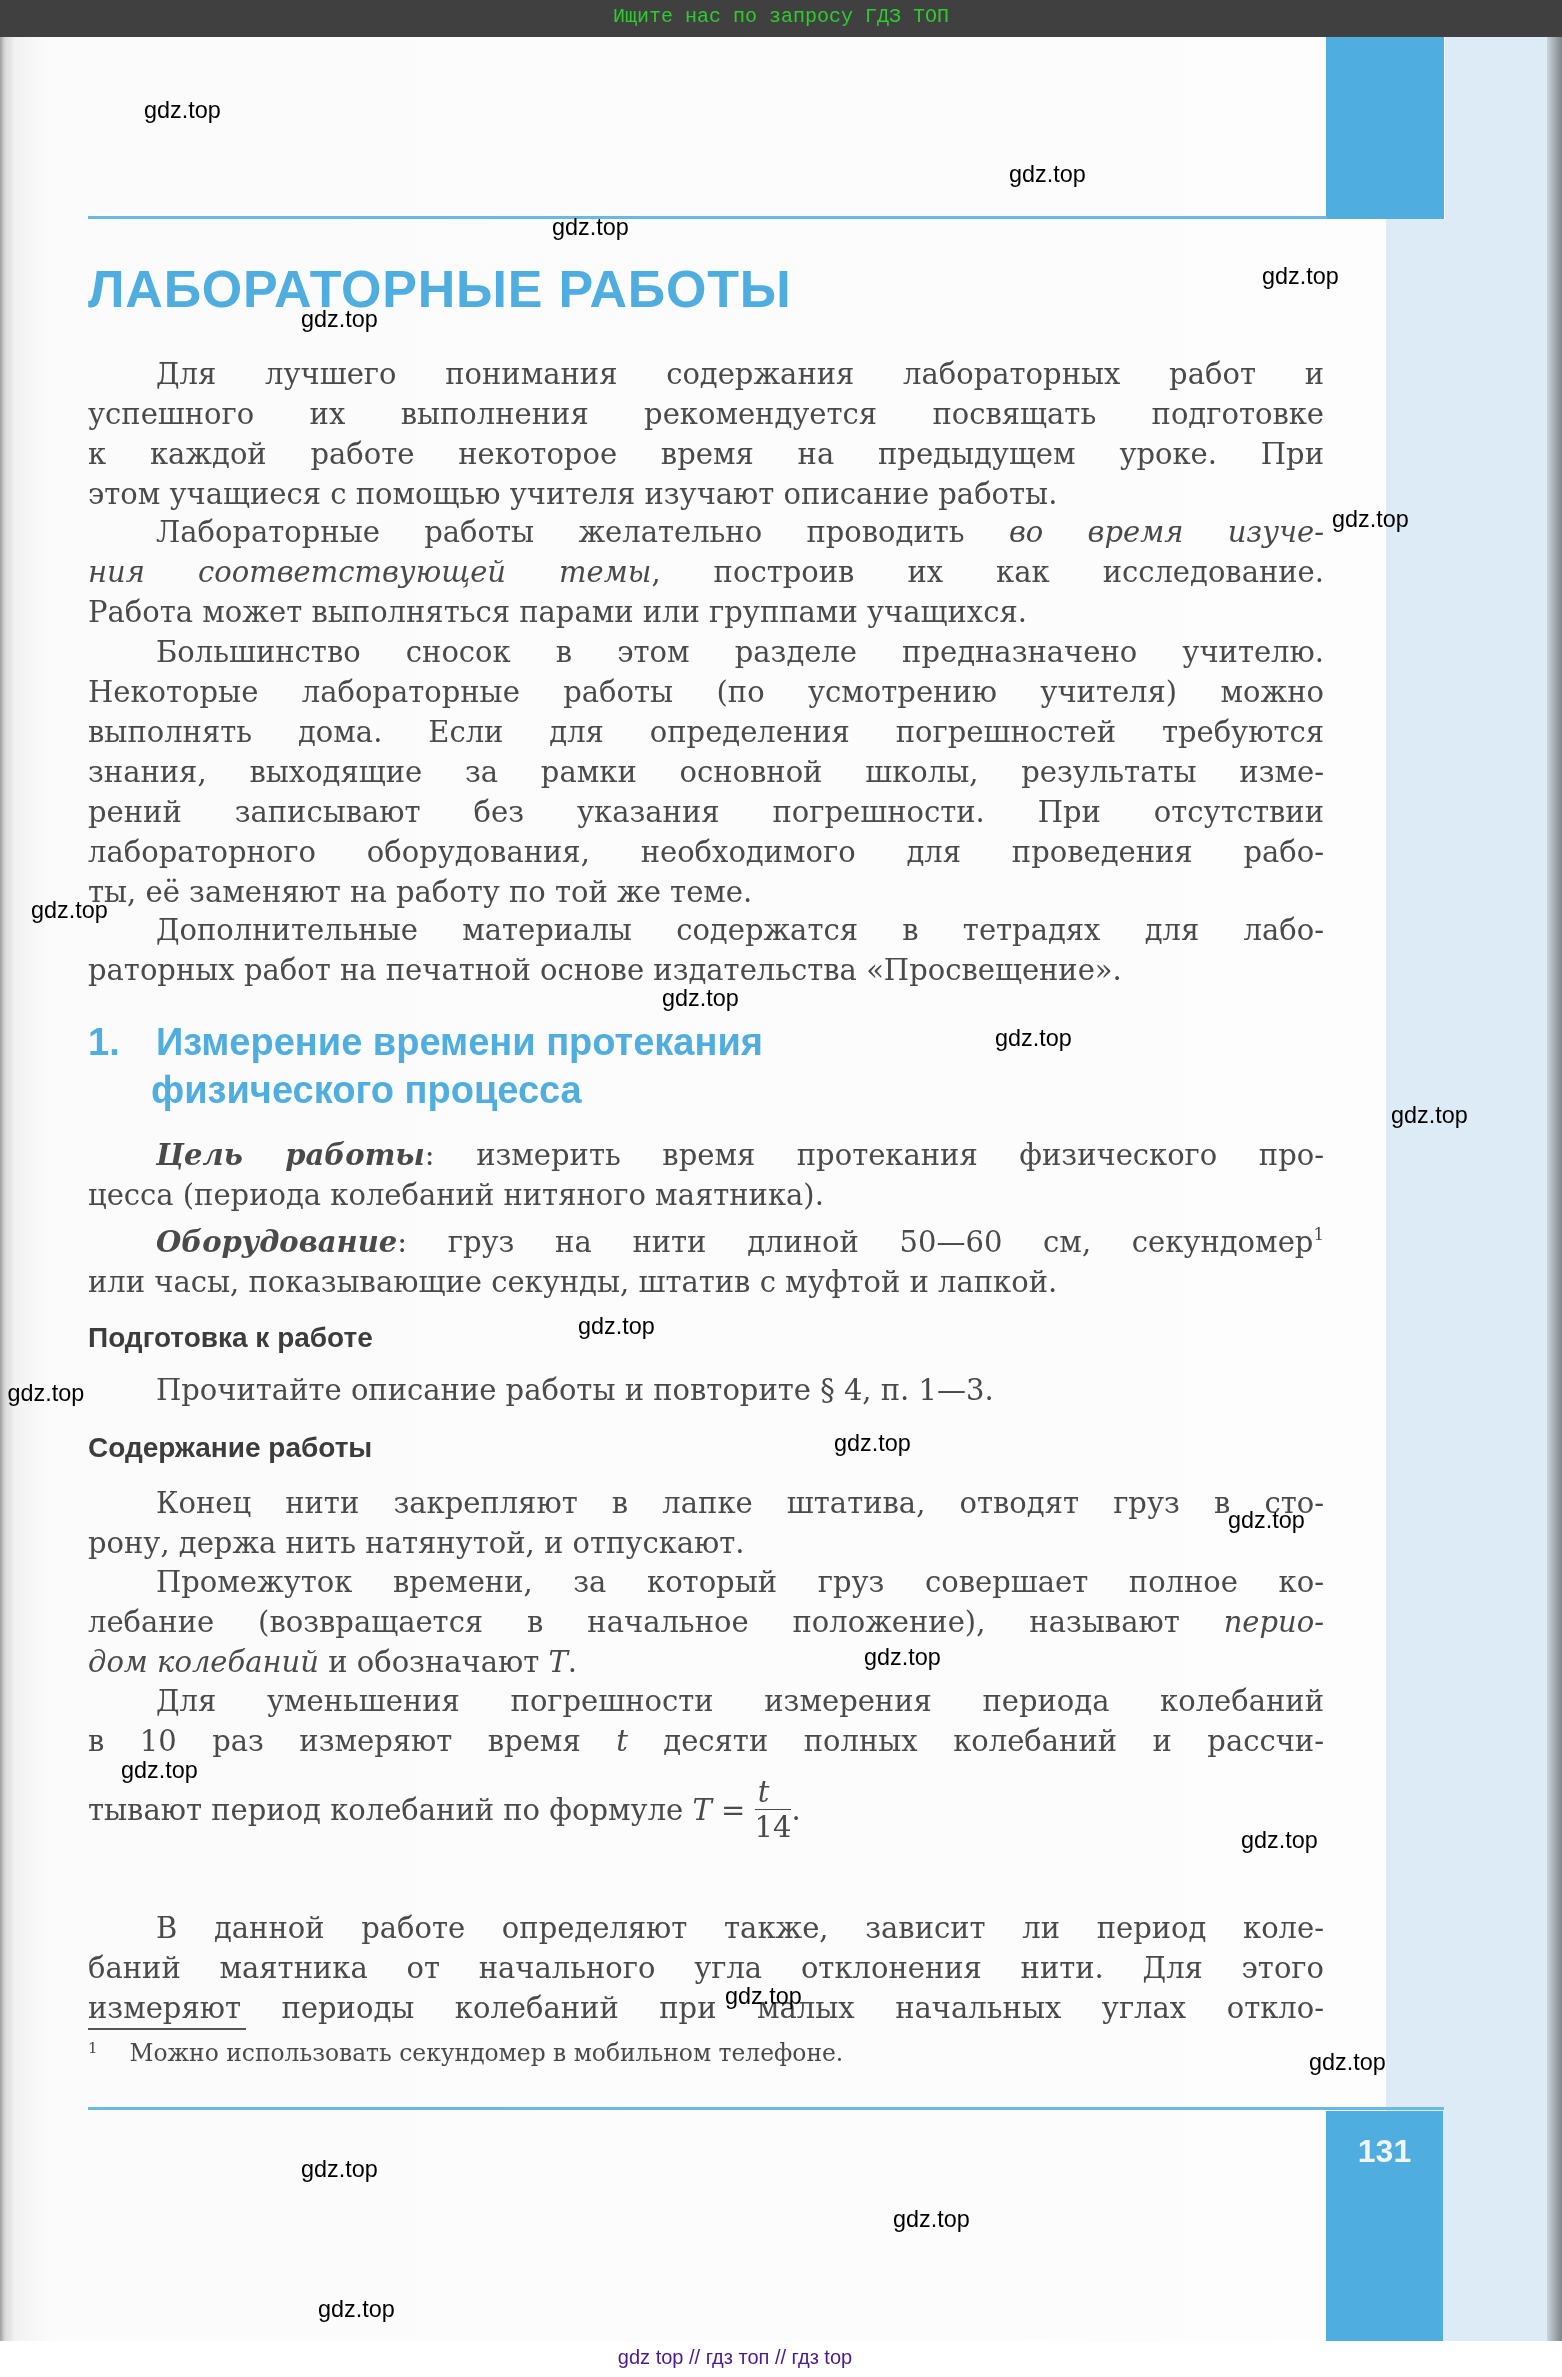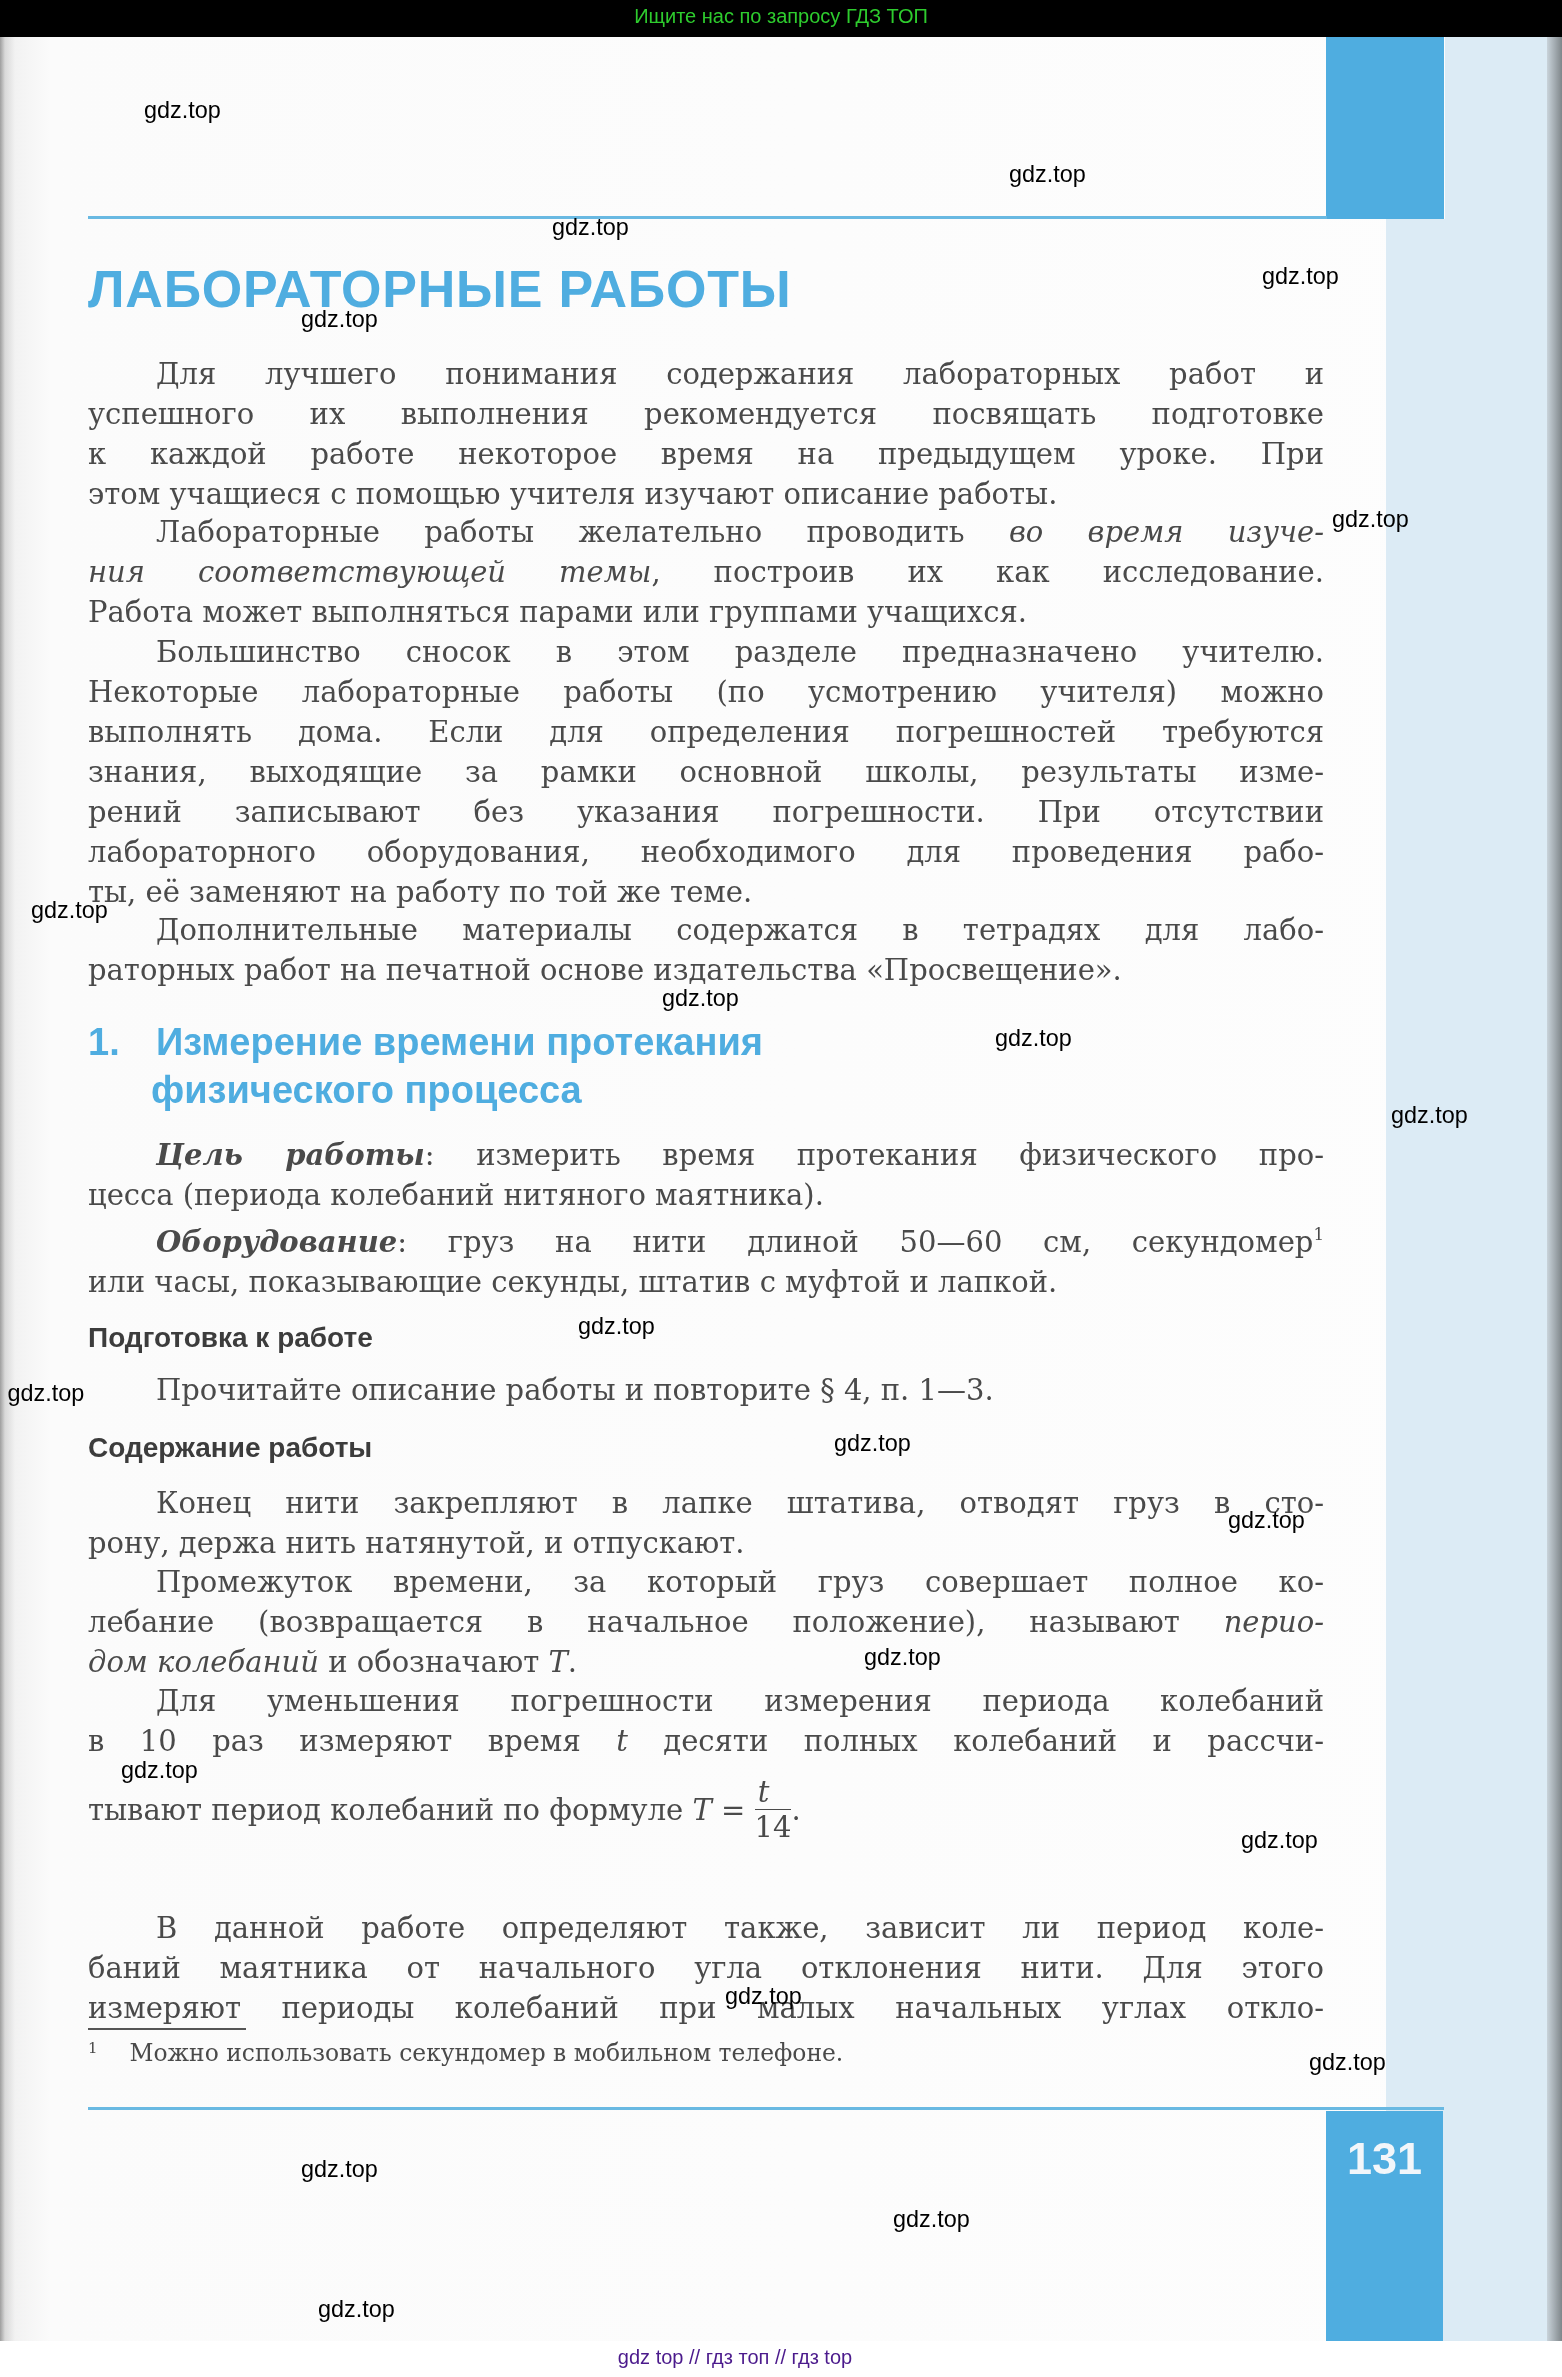--- a/index.html
+++ b/index.html
@@ -3,22 +3,22 @@
 <meta charset="utf-8">
 <style>
   html, body { margin: 0; padding: 0; }
   body {
     width: 1562px; height: 2377px; position: relative; overflow: hidden;
     background: #ffffff;
     font-family: "DejaVu Serif", "Liberation Serif", serif;
   }
   .top-banner {
     position: absolute; left: 0; top: 0; width: 1562px; height: 37px;
-    background: #000000; text-align: center;
-    font-family: Liberation Sans, sans-serif; font-size: 20px; color: #2ecc2e;
+    background: #404040; text-align: center;
+    font-family: Liberation Mono, monospace; font-size: 20px; color: #2ecc2e;
     line-height: 33px;
   }
   .page {
     position: absolute; left: 0; top: 37px; width: 1562px; height: 2304px;
     background: linear-gradient(to right, #9e9e9e 0px, #d9d9d9 5px, #f2f2f2 15px, #fbfbfb 50px, #fdfdfd 100%);
   }
   .right-strip {
     position: absolute; left: 1386px; top: 182px; width: 167px; height: 2122px;
     background: #dcebf5;
   }
@@ -41,21 +41,21 @@
   .rule-bottom {
     position: absolute; left: 88px; top: 2070px; width: 1356px; height: 3.3px;
     background: #69b9e2;
   }
   .page-num-block {
     position: absolute; left: 1326px; top: 2074px; width: 117px; height: 230px;
     background: #4fade0;
   }
   .page-num {
     position: absolute; left: 0; top: 22px; width: 117px; text-align: center;
-    font-family: "Liberation Sans", sans-serif; font-weight: bold; font-size: 45px;
+    font-family: "Liberation Sans", sans-serif; font-weight: bold; font-size: 32px;
     color: #f2f6fa;
   }
   .main-title {
     position: absolute; left: 88px; top: 222px;
     font-family: "Liberation Sans", sans-serif; font-weight: bold;
     font-size: 52px; color: #4fade0; letter-spacing: 0.8px; white-space: nowrap;
   }
   .para {
     position: absolute; left: 88px; width: 1236px;
     font-size: 29px; line-height: 40px; color: #4a4a4a;

